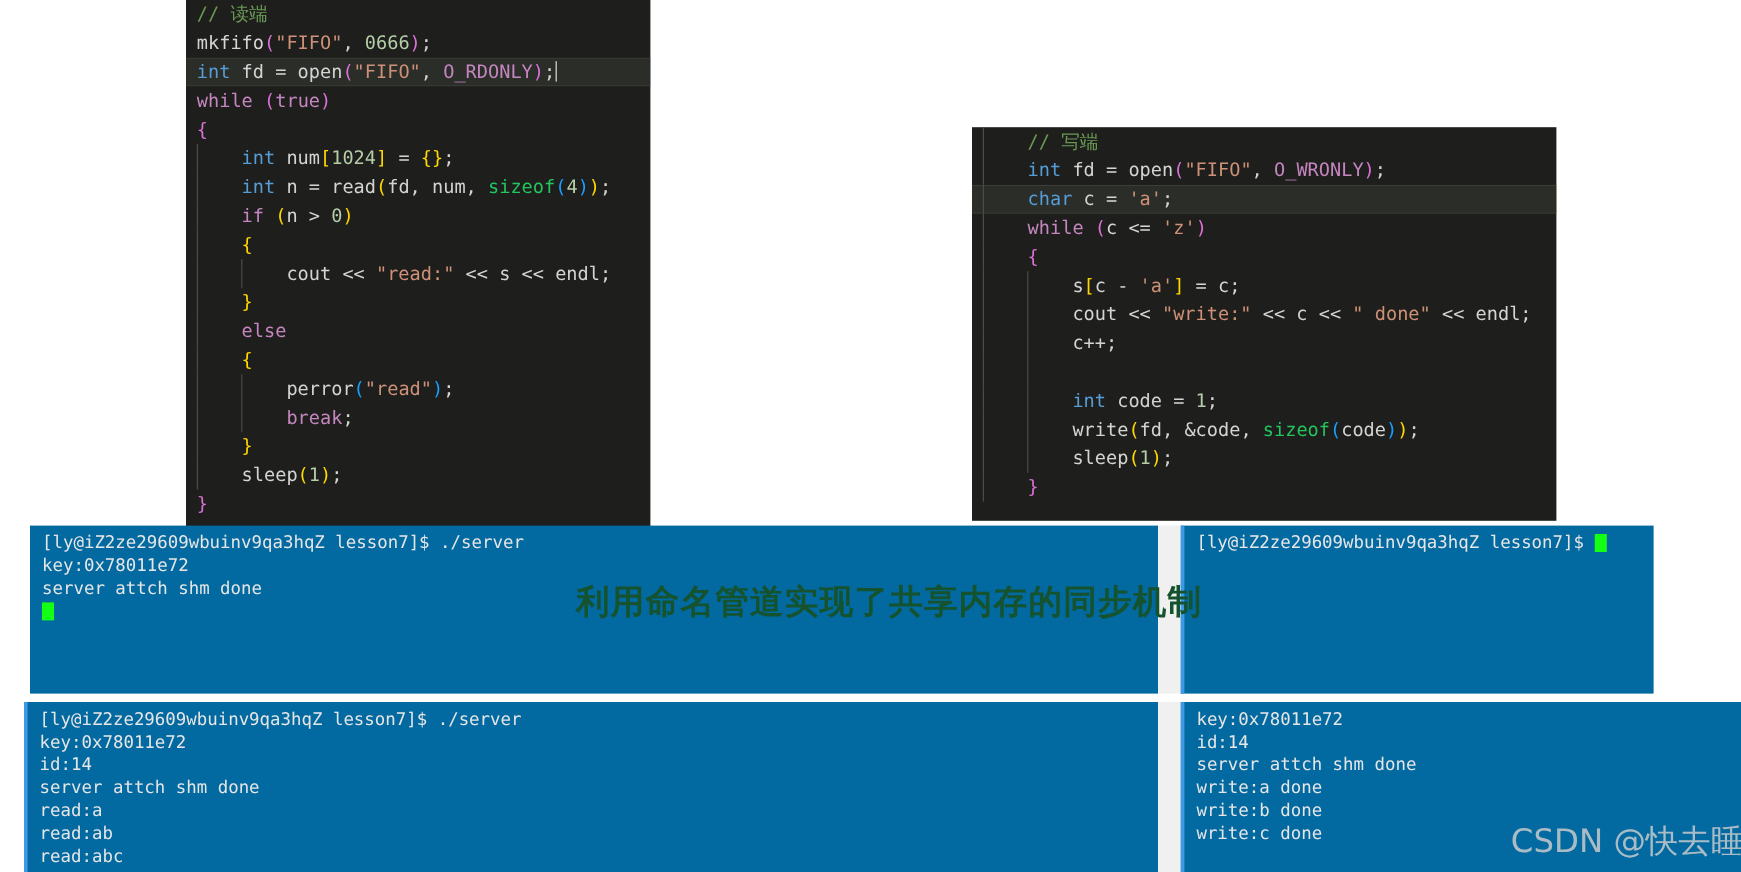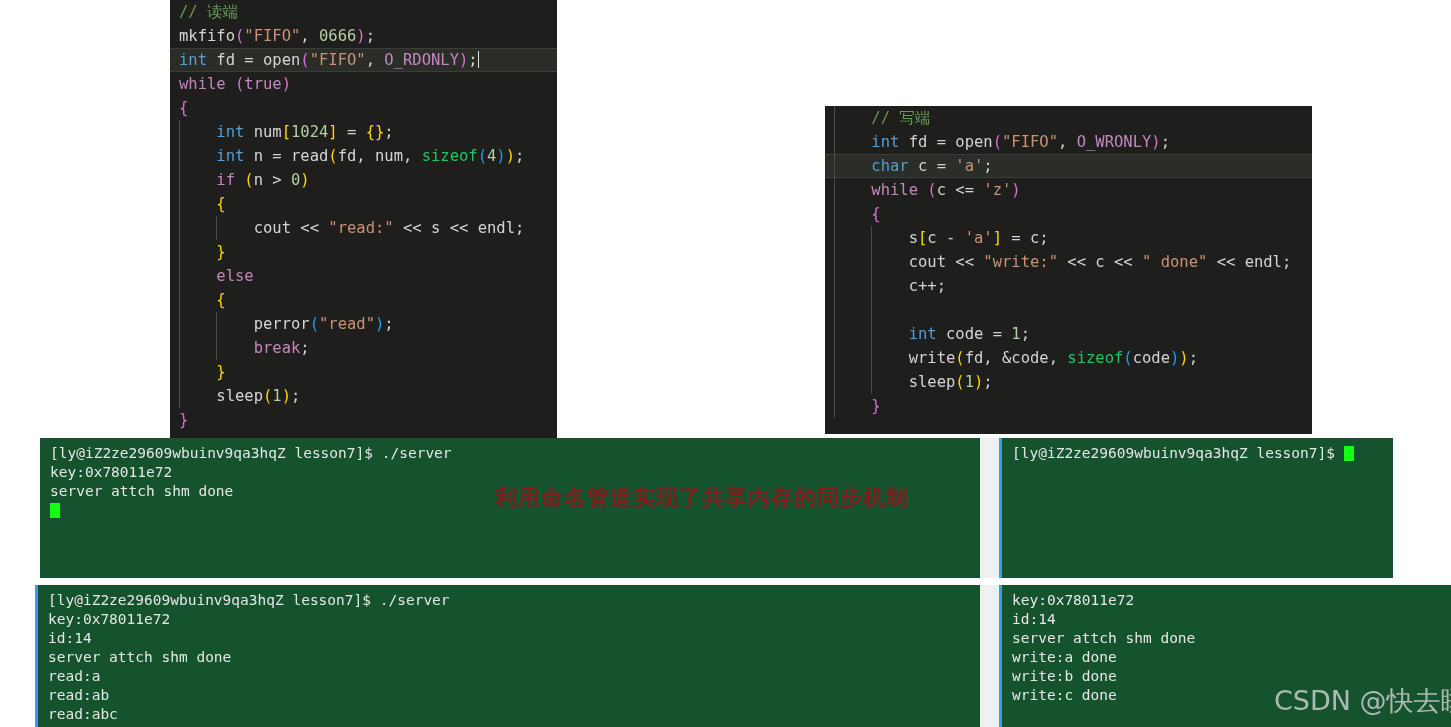--- a/index.html
+++ b/index.html
@@ -10,21 +10,20 @@
     background: #ffffff;
     font-family: "DejaVu Sans Mono", "Liberation Mono", monospace;
     overflow: hidden;
   }
 
   #root {
     position: relative;
     width: 1206px;
     height: 727px;
     background: #ffffff;
-    margin-left: 15px;
   }
 
   
   .editor {
     position: absolute;
     background: #1e1f1c;
     font-family: "DejaVu Sans Mono", "Liberation Mono", monospace;
     font-size: 15.5px;
     line-height: 24px;
     white-space: pre;
@@ -69,21 +68,21 @@
     display: inline-block;
     width: 1px;
     height: 17px;
     background: #dddddd;
     vertical-align: -3px;
   }
 
   
   .term {
     position: absolute;
-    background: #14532d;
+    background: #0369a1;
     color: #e6e6e6;
     font-family: "DejaVu Sans Mono", "Liberation Mono", monospace;
     font-size: 14.5px;
     line-height: 19px;
     white-space: pre;
     overflow: hidden;
     padding: 6px 0 0 10px;
   }
   .term-tl { left: 25px;  top: 438px; width: 940px; height: 140px; }
   .term-tr { left: 984px; top: 438px; width: 394px; height: 140px;
@@ -102,23 +101,23 @@
     background: #15ff15;
     vertical-align: -3px;
   }
 
   
   .annotation {
     position: absolute;
     left: 480px;
     top: 483px;
     font-family: Liberation Mono, monospace;
-    font-size: 22px;
+    font-size: 28px;
     font-weight: bold;
-    color: #7f1d1d;
+    color: #14532d;
     letter-spacing: 1px;
     white-space: nowrap;
   }
 
   
   .watermark {
     position: absolute;
     left: 1259px;
     top: 683px;
     font-family: "DejaVu Sans", "Liberation Sans", sans-serif;

